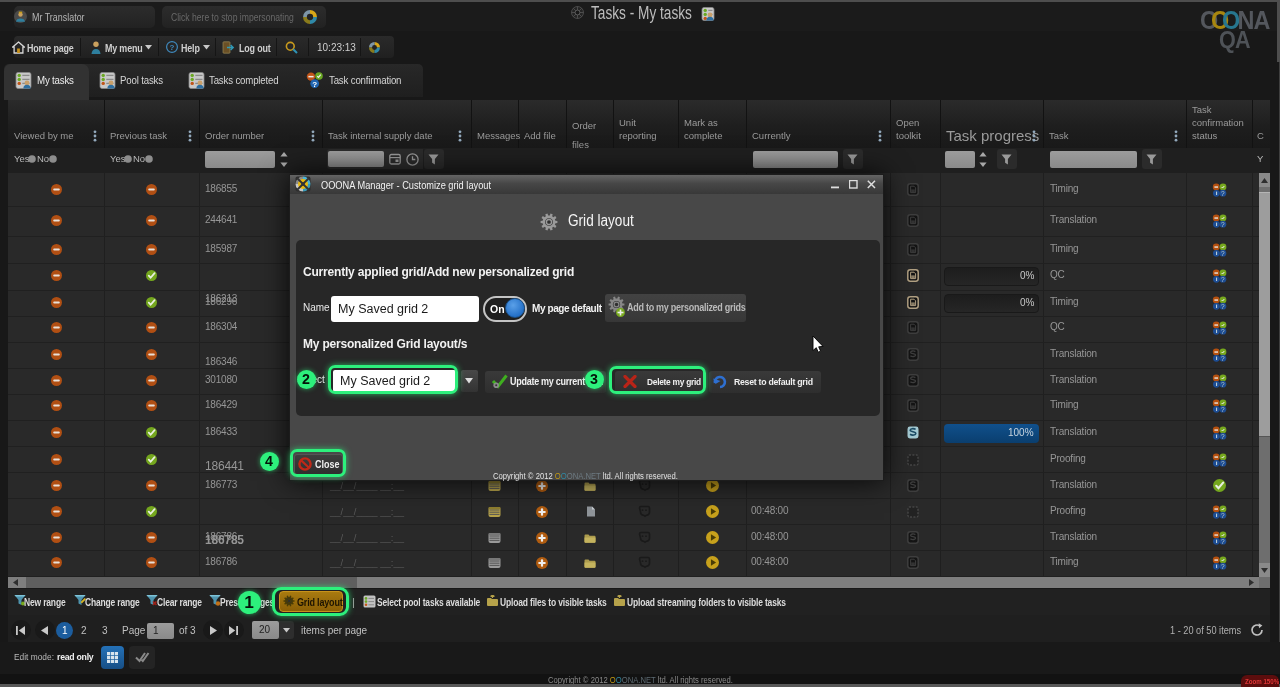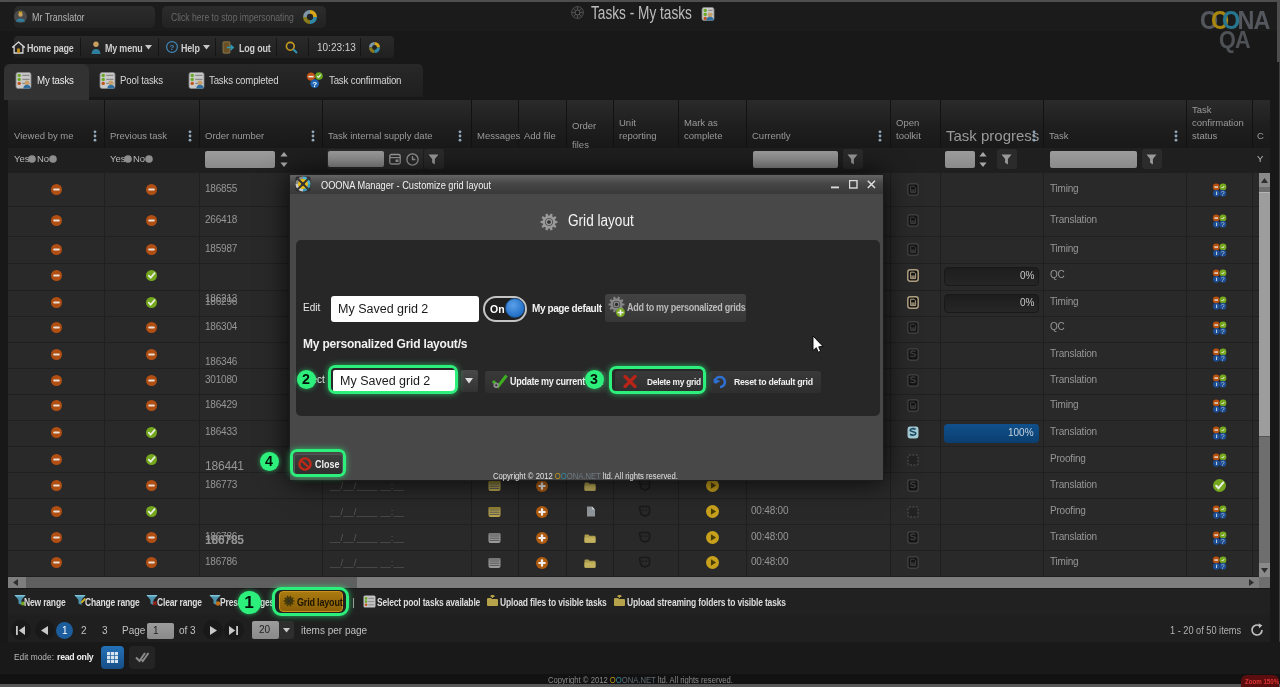--- a/index.html
+++ b/index.html
@@ -319,21 +319,21 @@
   </svg>
 <div style="position:absolute;left:8px;top:236px;width:1262px;height:1px;background:#202020;"></div>
 <svg width="11" height="11" viewBox="0 0 11 11" style="position:absolute;left:51px;top:215px;">
     <circle cx="5.5" cy="5.5" r="5.5" fill="#b14f13"></circle>
     <rect x="2.2" y="4.4" width="6.6" height="2.2" rx="1" fill="#e8e0d8"></rect>
   </svg>
 <svg width="11" height="11" viewBox="0 0 11 11" style="position:absolute;left:146px;top:215px;">
     <circle cx="5.5" cy="5.5" r="5.5" fill="#b14f13"></circle>
     <rect x="2.2" y="4.4" width="6.6" height="2.2" rx="1" fill="#e8e0d8"></rect>
   </svg>
-<div style="position:absolute;left:205px;top:214px;white-space:nowrap;font-size:10px;color:#969696;letter-spacing:-0.2px;">266418</div>
+<div style="position:absolute;left:205px;top:214px;white-space:nowrap;font-size:10px;color:#969696;letter-spacing:-0.2px;">244641</div>
 <svg width="12" height="13" viewBox="0 0 12 13" style="position:absolute;left:907px;top:214px;">
     <rect x="0.8" y="0.8" width="10.4" height="11.4" rx="2.4" fill="#141414" stroke="#3e3e3e" stroke-width="1.5"></rect>
     <path d="M3.6 3.2 h3.4 l1.6 1.6 v4.8 h-5 z" fill="none" stroke="#3e3e3e" stroke-width="1"></path>
     <rect x="4.2" y="6.4" width="3.6" height="2.6" fill="#3e3e3e" opacity="0.75"></rect>
   </svg>
 <div style="position:absolute;left:1050px;top:214px;white-space:nowrap;font-size:10px;color:#969696;letter-spacing:-0.2px;">Translation</div>
 <svg width="15" height="14" viewBox="0 0 15 14" style="position:absolute;left:1212px;top:214px;">
     <circle cx="4.2" cy="4" r="3.4" fill="#b5500f"></circle>
     <rect x="2.4" y="3.4" width="3.6" height="1.3" fill="#eee"></rect>
     <circle cx="11" cy="3.9" r="3.4" fill="#77a81e"></circle>
@@ -950,21 +950,22 @@
     <svg width="9" height="9" viewBox="0 0 9 9" style="position:absolute;left:577px;top:5px;">
       <path d="M0.8 0.8 L8 8 M8 0.8 L0.8 8" stroke="#ddd" stroke-width="1.5"></path>
     </svg>
     <svg width="18" height="18" viewBox="0 0 18 18" style="position:absolute;left:250px;top:38px;">
       <path d="M17.4 7.9 L17.4 10.1 L15.4 10.2 L14.8 11.8 L16.5 13.1 L15.2 14.9 L13.4 13.7 L12.1 14.7 L12.7 16.7 L10.5 17.4 L9.8 15.4 L8.2 15.4 L7.5 17.4 L5.3 16.7 L5.9 14.7 L4.6 13.7 L2.8 14.9 L1.5 13.1 L3.2 11.8 L2.6 10.2 L0.6 10.1 L0.6 7.9 L2.6 7.8 L3.2 6.2 L1.5 4.9 L2.8 3.1 L4.6 4.3 L5.9 3.3 L5.3 1.3 L7.5 0.6 L8.2 2.6 L9.8 2.6 L10.5 0.6 L12.7 1.3 L12.1 3.3 L13.4 4.3 L15.2 3.1 L16.5 4.9 L14.8 6.2 L15.4 7.8 Z" fill="#9a9a9a"></path>
       <circle cx="9.0" cy="9.0" r="3.825" fill="#2f2f2f"></circle>
       <circle cx="9.0" cy="9.0" r="2.55" fill="none" stroke="#9a9a9a" stroke-width="1.36"></circle>
     </svg>
     <div style="position:absolute;left:278px;top:37px;white-space:nowrap;font-size:16px;color:#f5f5f5;transform:scaleX(0.85);transform-origin:0 0;">Grid layout</div>
     <div style="position:absolute;left:6px;top:65px;width:584px;height:176px;background:#272727;border-radius:5px;"></div>
-    <div style="position:absolute;left:13px;top:127px;white-space:nowrap;font-size:10px;color:#e8e8e8;">Edit</div>
+    <div style="position:absolute;left:13px;top:90px;white-space:nowrap;font-size:12px;color:#f2f2f2;font-weight:bold;letter-spacing:-0.2px;">Currently applied grid/Add new personalized grid</div>
+    <div style="position:absolute;left:13px;top:127px;white-space:nowrap;font-size:10px;color:#e8e8e8;">Name</div>
     <div style="position:absolute;left:41px;top:121px;width:148px;height:26px;background:#fff;border-radius:3px;"></div>
     <div style="position:absolute;left:48px;top:127px;white-space:nowrap;font-size:12.5px;color:#1a1a1a;">My Saved grid 2</div>
     <div style="position:absolute;left:193px;top:121px;width:44px;height:26px;background:#1f1f1f;border:2px solid #c4c4c4;border-radius:14px;"></div>
     <div style="position:absolute;left:200px;top:128px;white-space:nowrap;font-size:10.5px;color:#fff;font-weight:bold;">On</div>
     <div style="position:absolute;left:215px;top:123px;width:20px;height:20px;background:radial-gradient(circle at 40% 35%,#5aa0e8,#2470c8 70%);border-radius:50%;border:1px solid #1a5088;"></div>
     <div style="position:absolute;left:242px;top:128px;white-space:nowrap;font-size:10px;color:#f2f2f2;font-weight:bold;letter-spacing:-0.4px;">My page default</div>
     <div style="position:absolute;left:315px;top:119px;width:141px;height:28px;background:linear-gradient(#424242,#373737);border-radius:3px;"></div>
     <svg width="17" height="17" viewBox="0 0 17 17" style="position:absolute;left:318px;top:121px;">
       <path d="M16.4 7.5 L16.4 9.5 L14.5 9.6 L14.0 11.1 L15.5 12.3 L14.3 14.0 L12.7 12.9 L11.4 13.8 L11.9 15.7 L10.0 16.4 L9.3 14.5 L7.7 14.5 L7.0 16.4 L5.1 15.7 L5.6 13.8 L4.3 12.9 L2.7 14.0 L1.5 12.3 L3.0 11.1 L2.5 9.6 L0.6 9.5 L0.6 7.5 L2.5 7.4 L3.0 5.9 L1.5 4.7 L2.7 3.0 L4.3 4.1 L5.6 3.2 L5.1 1.3 L7.0 0.6 L7.7 2.5 L9.3 2.5 L10.0 0.6 L11.9 1.3 L11.4 3.2 L12.7 4.1 L14.3 3.0 L15.5 4.7 L14.0 5.9 L14.5 7.4 Z" fill="#878787"></path>
       <circle cx="8.5" cy="8.5" r="3.6" fill="#2f2f2f"></circle>

